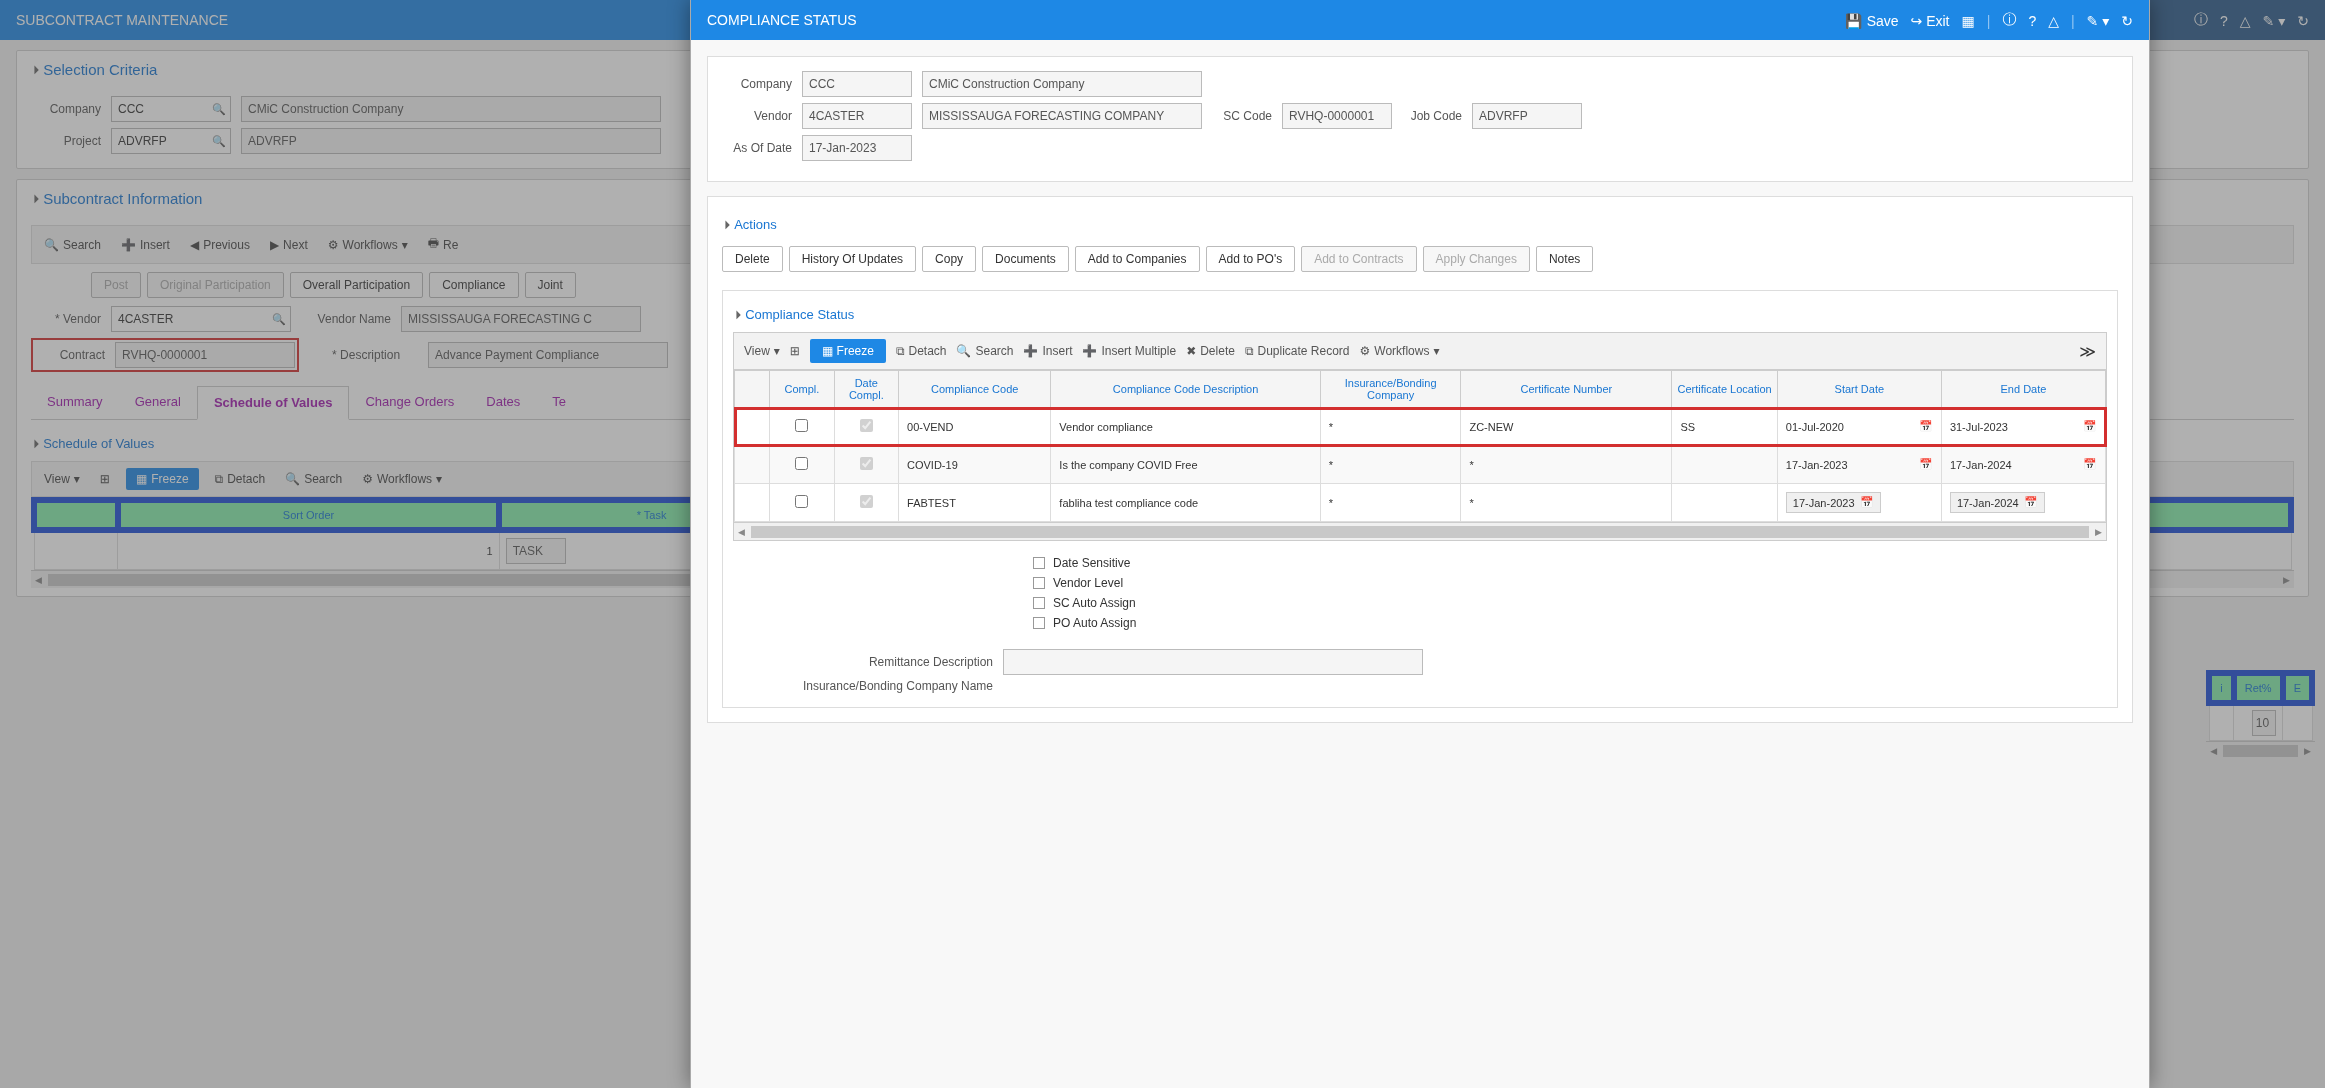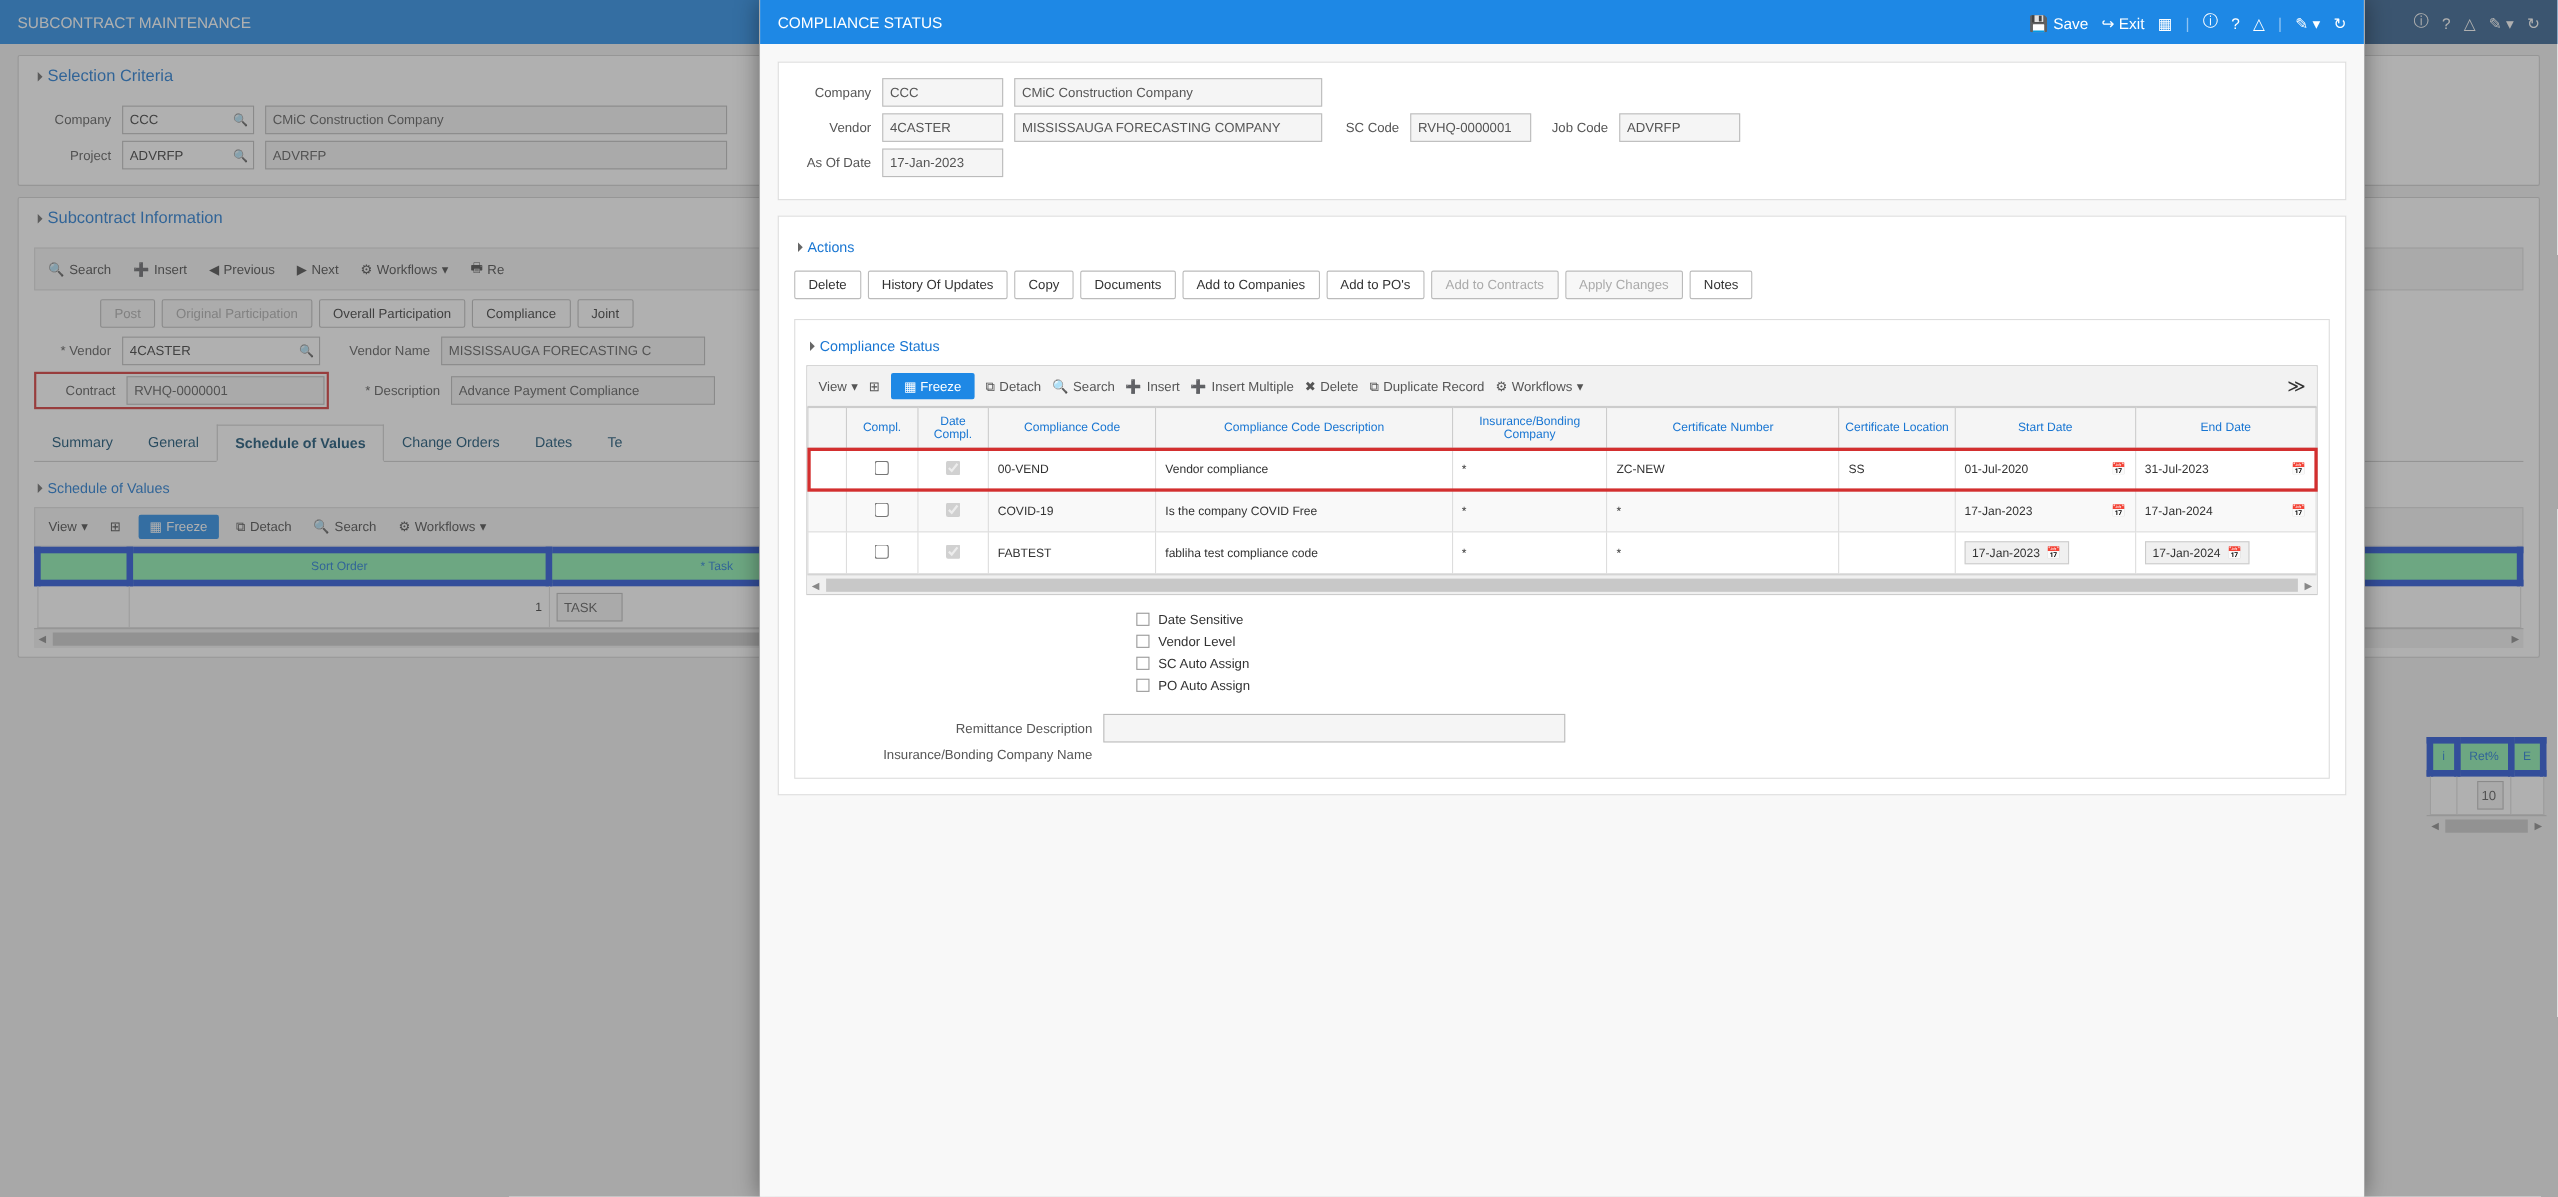--- a/index.html
+++ b/index.html
@@ -31,21 +31,21 @@
 
 .toolbar { background: #f4f4f4; border: 1px solid #ddd; padding: 6px 8px; display: flex; gap: 12px; align-items: center; font-size: 12px; color: #444; }
 .toolbar .tbtn { display: flex; align-items: center; gap: 4px; padding: 2px 4px; cursor: pointer; }
 .toolbar .tbtn.active { background: #1e88e5; color: #fff; padding: 4px 10px; border-radius: 2px; }
 
 .btn { background: #fff; border: 1px solid #bbb; padding: 5px 12px; font-size: 12px; color: #333; cursor: pointer; border-radius: 2px; }
 .btn.disabled { color: #aaa; background: #f7f7f7; }
 .btn-row { display: flex; gap: 6px; flex-wrap: wrap; padding: 4px 0; }
 
 .tabs { display: flex; gap: 0; border-bottom: 1px solid #ccc; margin-top: 8px; }
-.tab { padding: 8px 16px; color: #0c4a6e; font-size: 13px; cursor: pointer; }
+.tab { padding: 8px 16px; color: #a21caf; font-size: 13px; cursor: pointer; }
 .tab.active { border: 1px solid #ccc; border-bottom: 2px solid #fff; background: #fff; font-weight: bold; margin-bottom: -1px; }
 
 table.grid { width: 100%; border-collapse: collapse; font-size: 11px; }
 table.grid th { background: #86efac; border: 6px solid #1d4ed8; padding: 6px 8px; color: #1976d2; font-weight: normal; text-align: center; }
 table.grid td { border: 1px solid #ddd; padding: 4px 6px; background: #fff; }
 
 
 .modal { position: absolute; top: 0; left: 690px; width: 1460px; height: 100%; background: #fff; z-index: 10; border-left: 1px solid #aaa; border-right: 1px solid #aaa; box-shadow: 0 0 20px rgba(0,0,0,0.4); }
 .modal .titlebar { background: #1e88e5; }
 .modal-content { padding: 16px; background: #f8f8f8; height: calc(100% - 40px); overflow: auto; }
@@ -138,21 +138,21 @@
         <div class="form-row">
           <span class="label">* Vendor</span>
           <span class="field search" style="width:180px">4CASTER</span>
           <span class="label" style="min-width:90px">Vendor Name</span>
           <span class="field ro" style="width:240px">MISSISSAUGA FORECASTING C</span>
         </div>
         <div class="form-row red-box" style="padding:2px;display:inline-flex">
           <span class="label">Contract</span>
           <span class="field ro" style="width:180px">RVHQ-0000001</span>
         </div>
-        <span style="display:inline-flex;align-items:center;gap:10px;margin-left:8px">
+        <span style="display:inline-flex;align-items:center;gap:28px;margin-left:8px">
           <span class="label" style="min-width:90px">* Description</span>
           <span class="field ro" style="width:240px">Advance Payment Compliance</span>
         </span>
 
         
         <div class="tabs" id="bg-tabs">
             <div class="tab">Summary</div>
             <div class="tab">General</div>
             <div class="tab active">Schedule of Values</div>
             <div class="tab">Change Orders</div>

